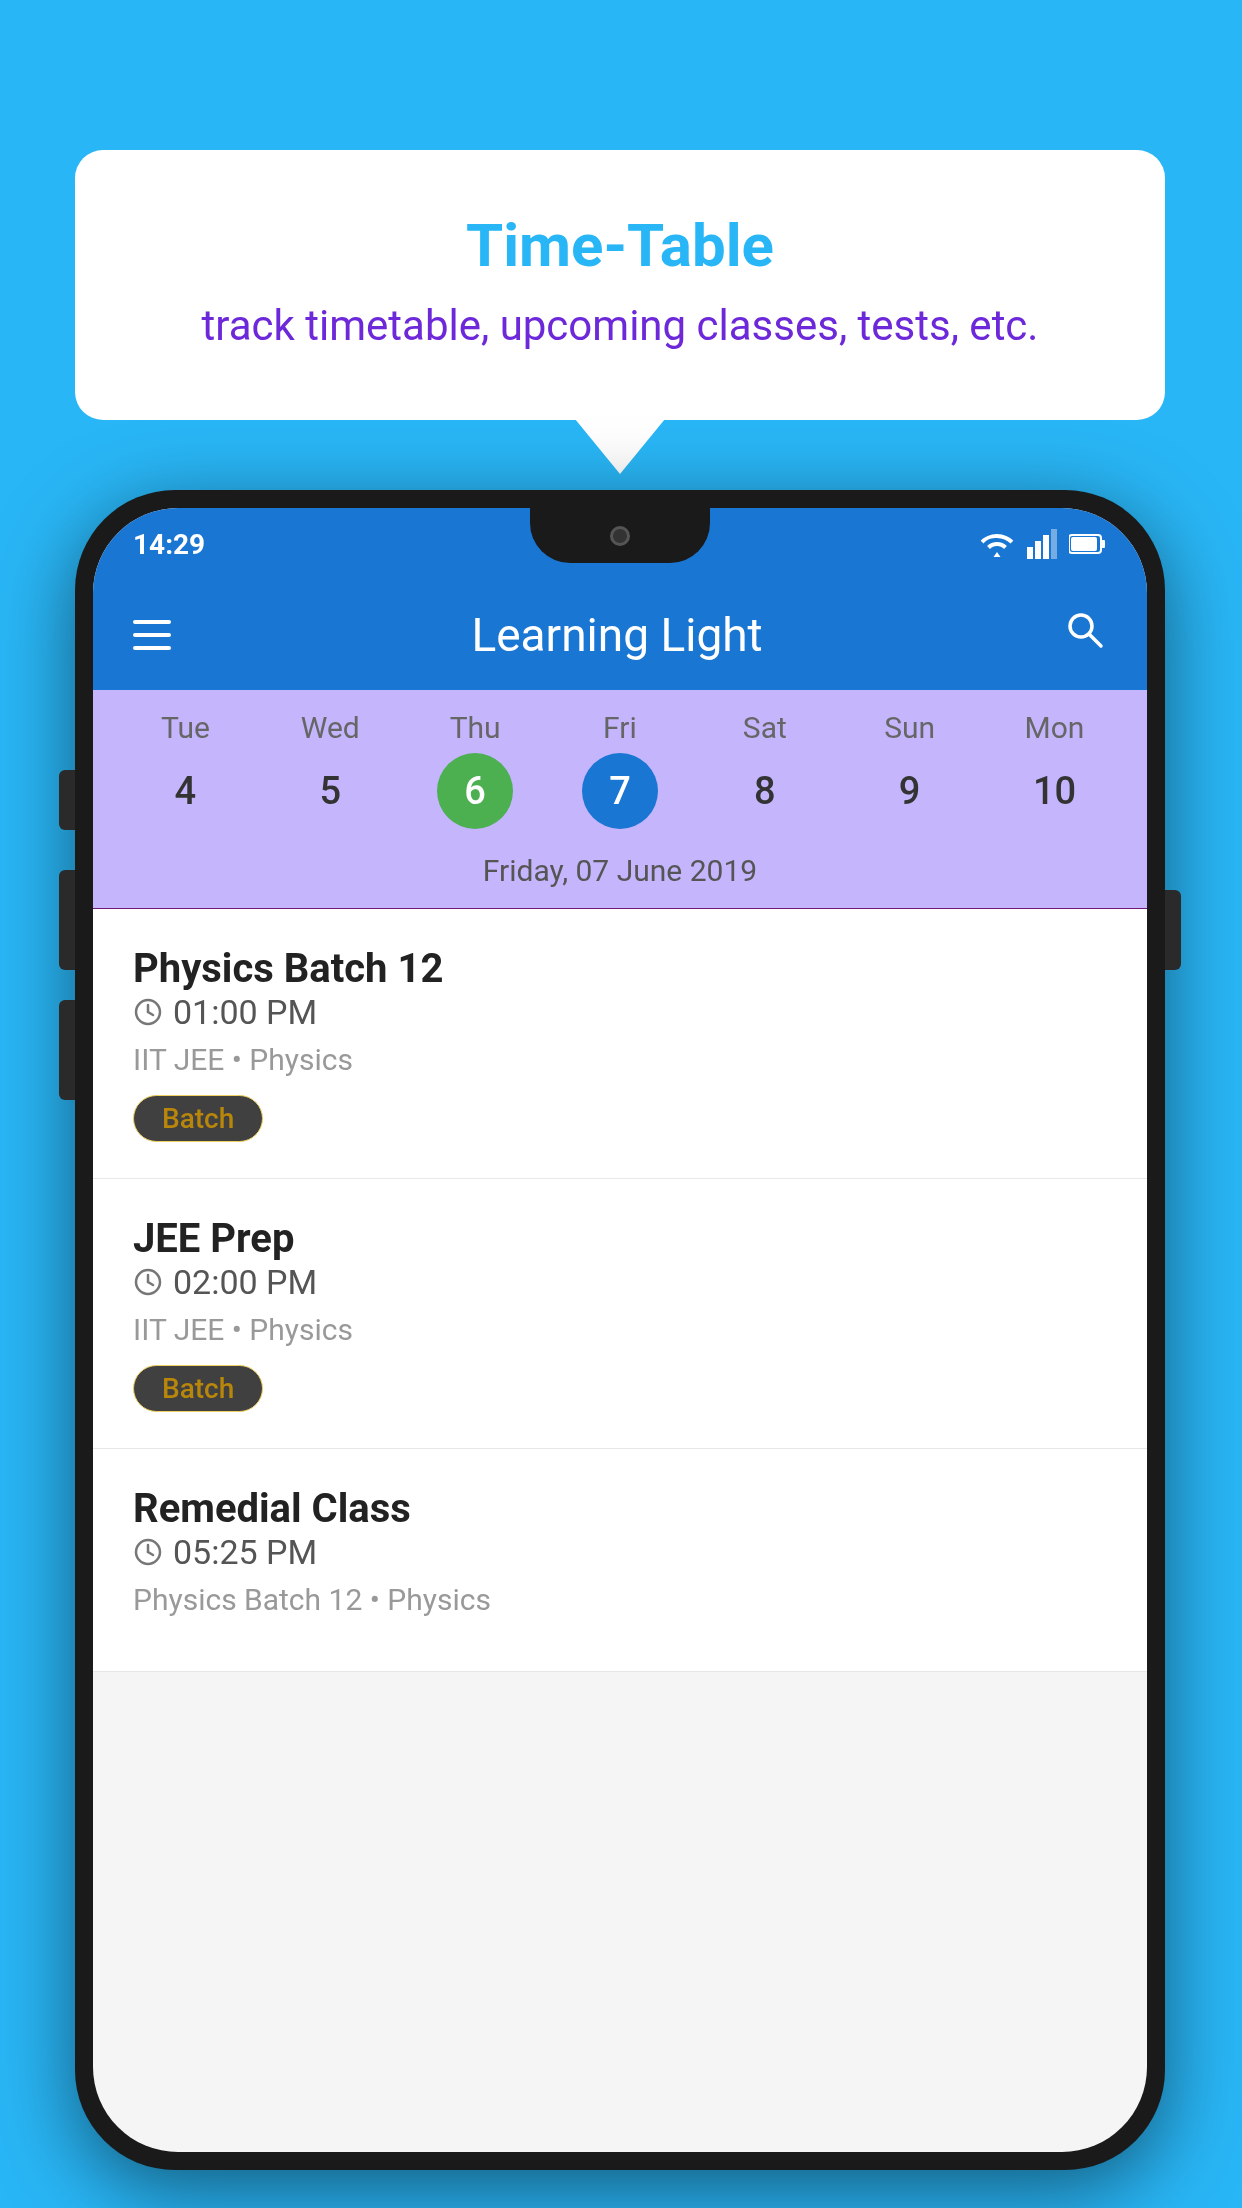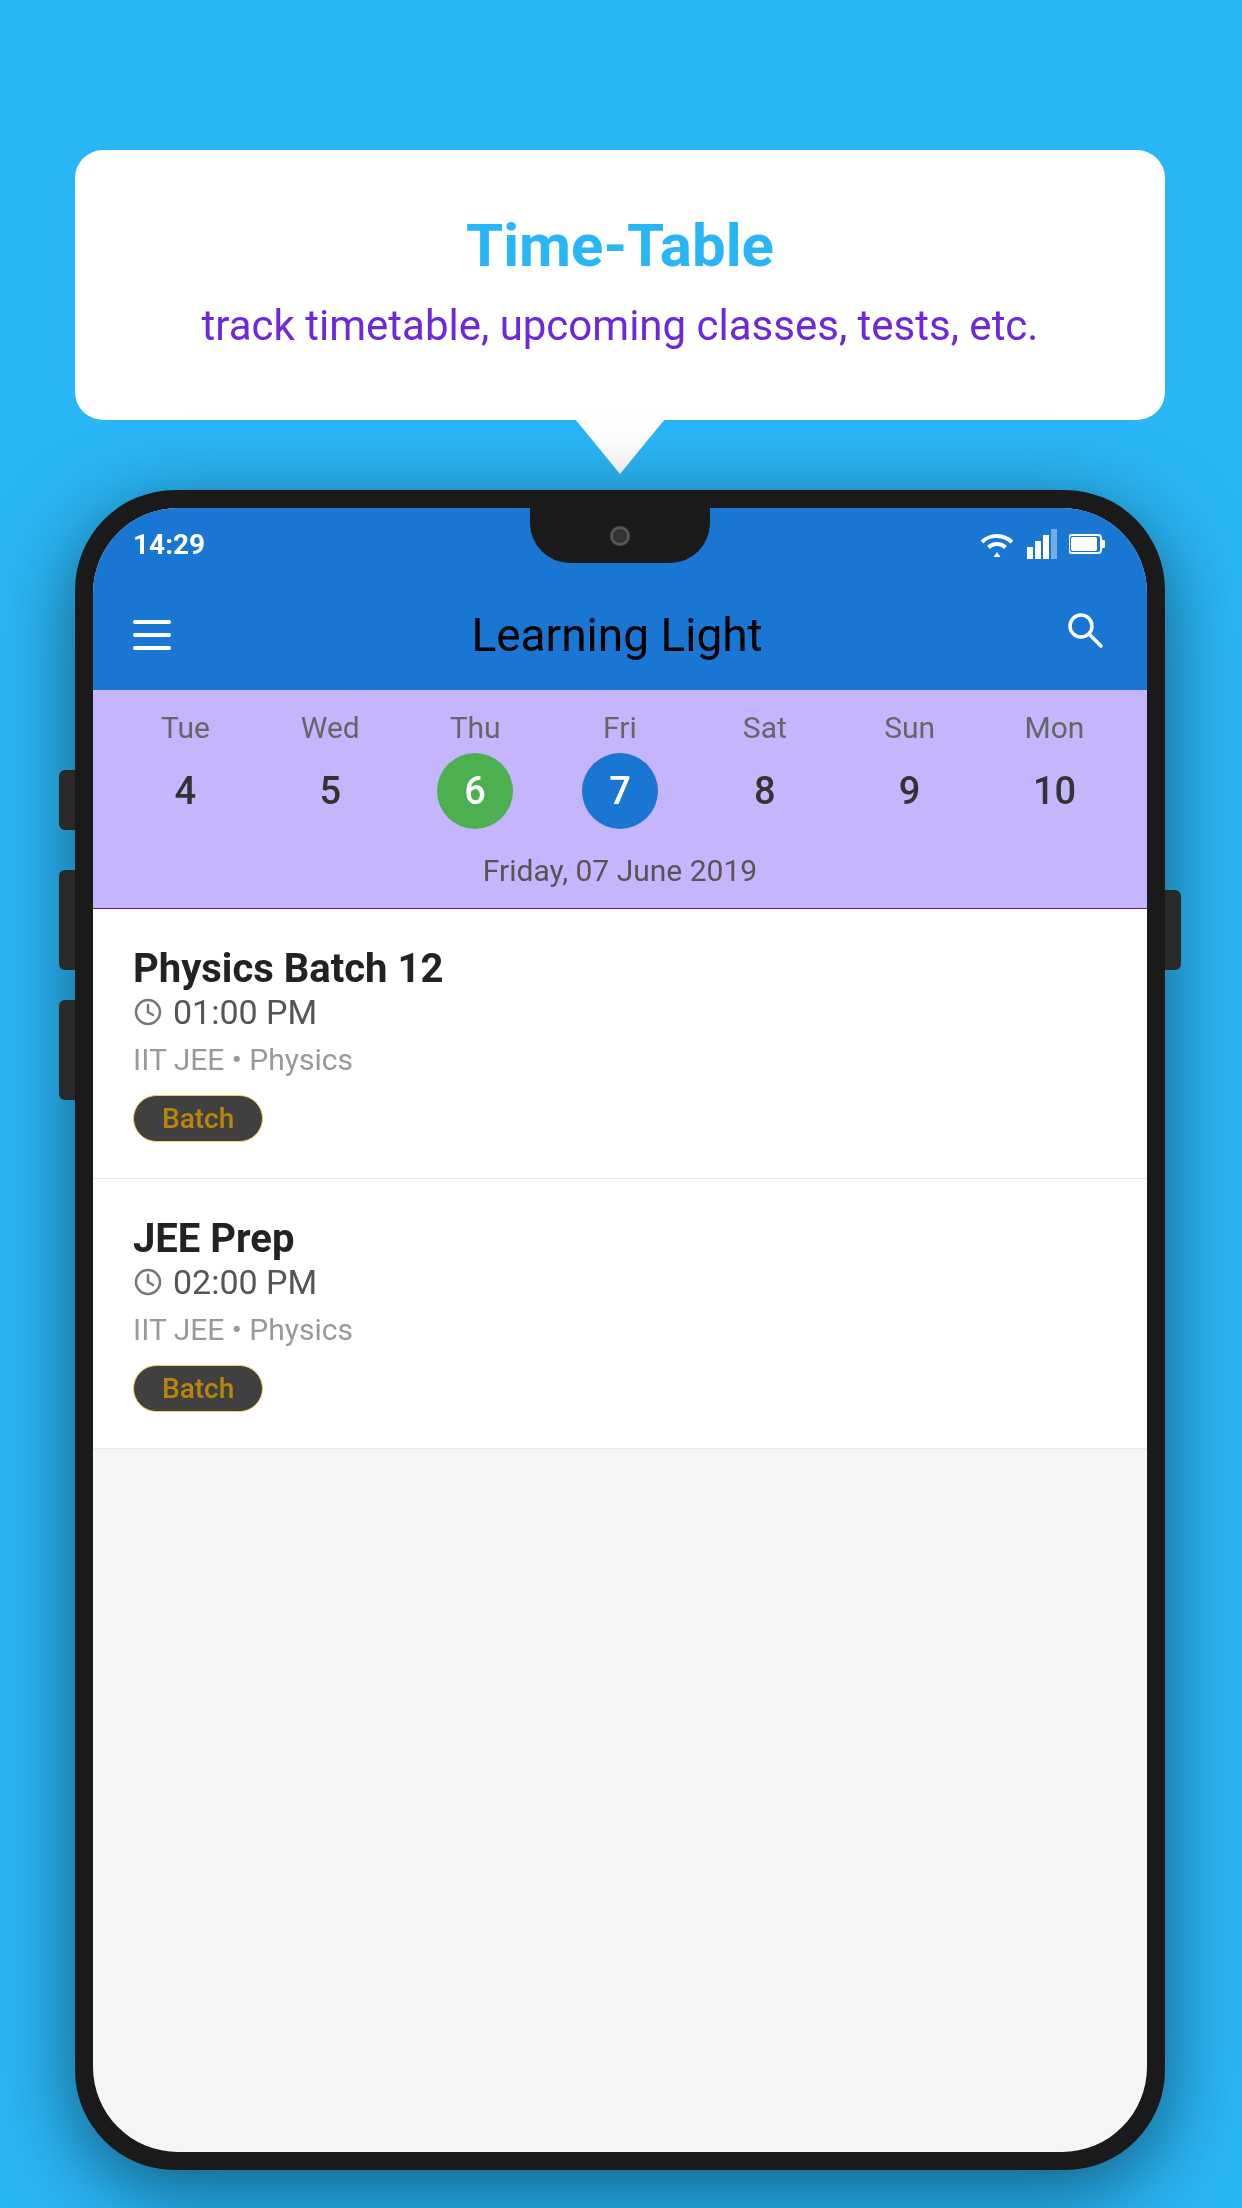--- a/index.html
+++ b/index.html
@@ -123,21 +123,21 @@
     .app-bar {
       background: #1976d2;
       height: 110px;
       display: flex;
       align-items: center;
       padding: 0 40px;
       justify-content: space-between;
     }
 
     .app-bar-title {
-      color: #000000;
+      color: #ffffff;
       font-size: 46px;
       font-weight: 400;
     }
 
     .hamburger-icon {
       color: white;
       font-size: 40px;
       display: flex;
       flex-direction: column;
       gap: 9px;
@@ -421,16 +421,31 @@
             <circle cx="15" cy="15" r="12" stroke="#777" stroke-width="2.5"></circle>
             <line x1="15" y1="8" x2="15" y2="15" stroke="#777" stroke-width="2.5" stroke-linecap="round"></line>
             <line x1="15" y1="15" x2="20" y2="18" stroke="#777" stroke-width="2.5" stroke-linecap="round"></line>
           </svg>
           02:00 PM
         </span>
       </div>
       <div class="class-meta">IIT JEE • Physics</div>
       <span class="batch-badge">Batch</span>
     </div>
+        <div class="class-card">
+      <div class="class-card-header">
+        <span class="class-name">Remedial Class</span>
+        <span class="class-time">
+          <svg width="30" height="30" viewBox="0 0 30 30" fill="none">
+            <circle cx="15" cy="15" r="12" stroke="#777" stroke-width="2.5"></circle>
+            <line x1="15" y1="8" x2="15" y2="15" stroke="#777" stroke-width="2.5" stroke-linecap="round"></line>
+            <line x1="15" y1="15" x2="20" y2="18" stroke="#777" stroke-width="2.5" stroke-linecap="round"></line>
+          </svg>
+          05:25 PM
+        </span>
+      </div>
+      <div class="class-meta">Physics Batch 12 • Physics</div>
+
+    </div>
       </div>
 
   </div>
 </div>
 
 </body></html>

